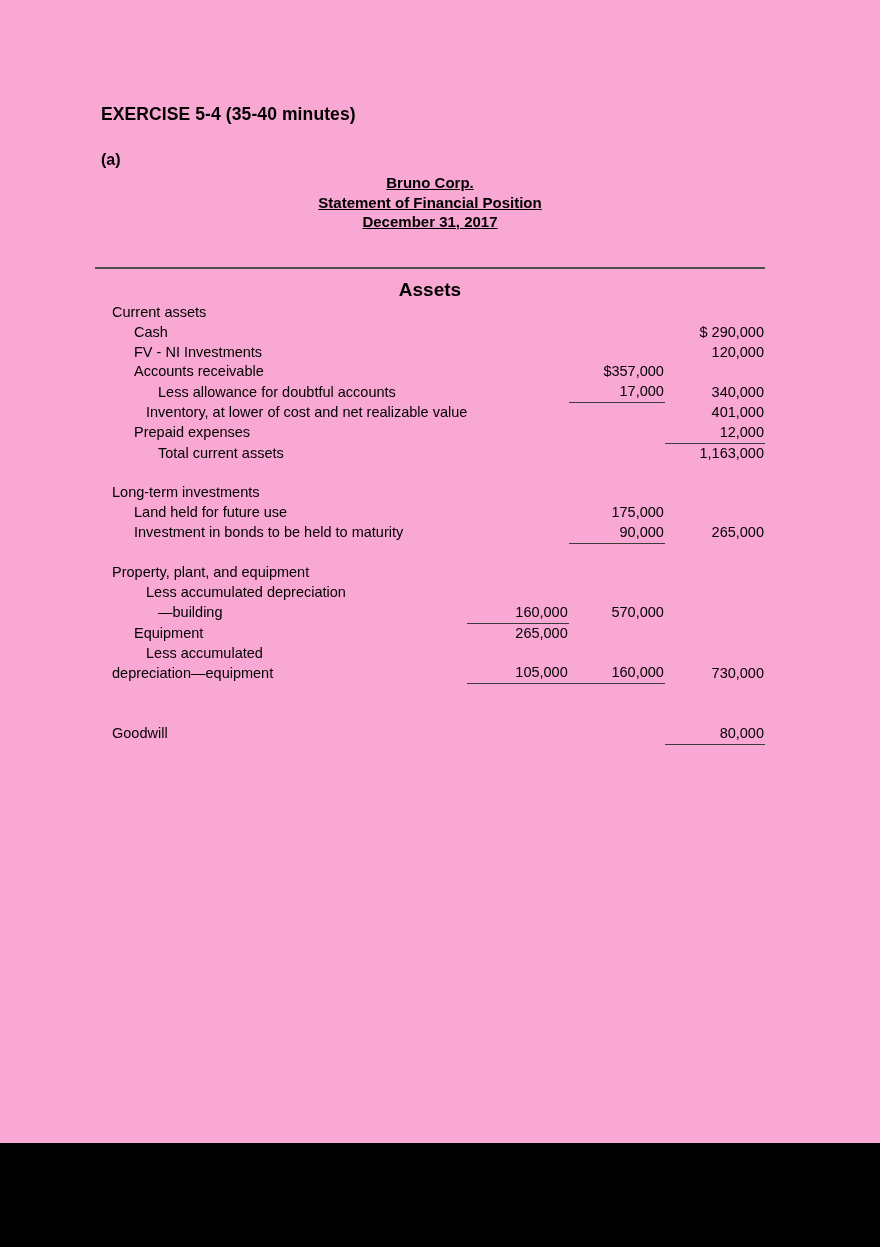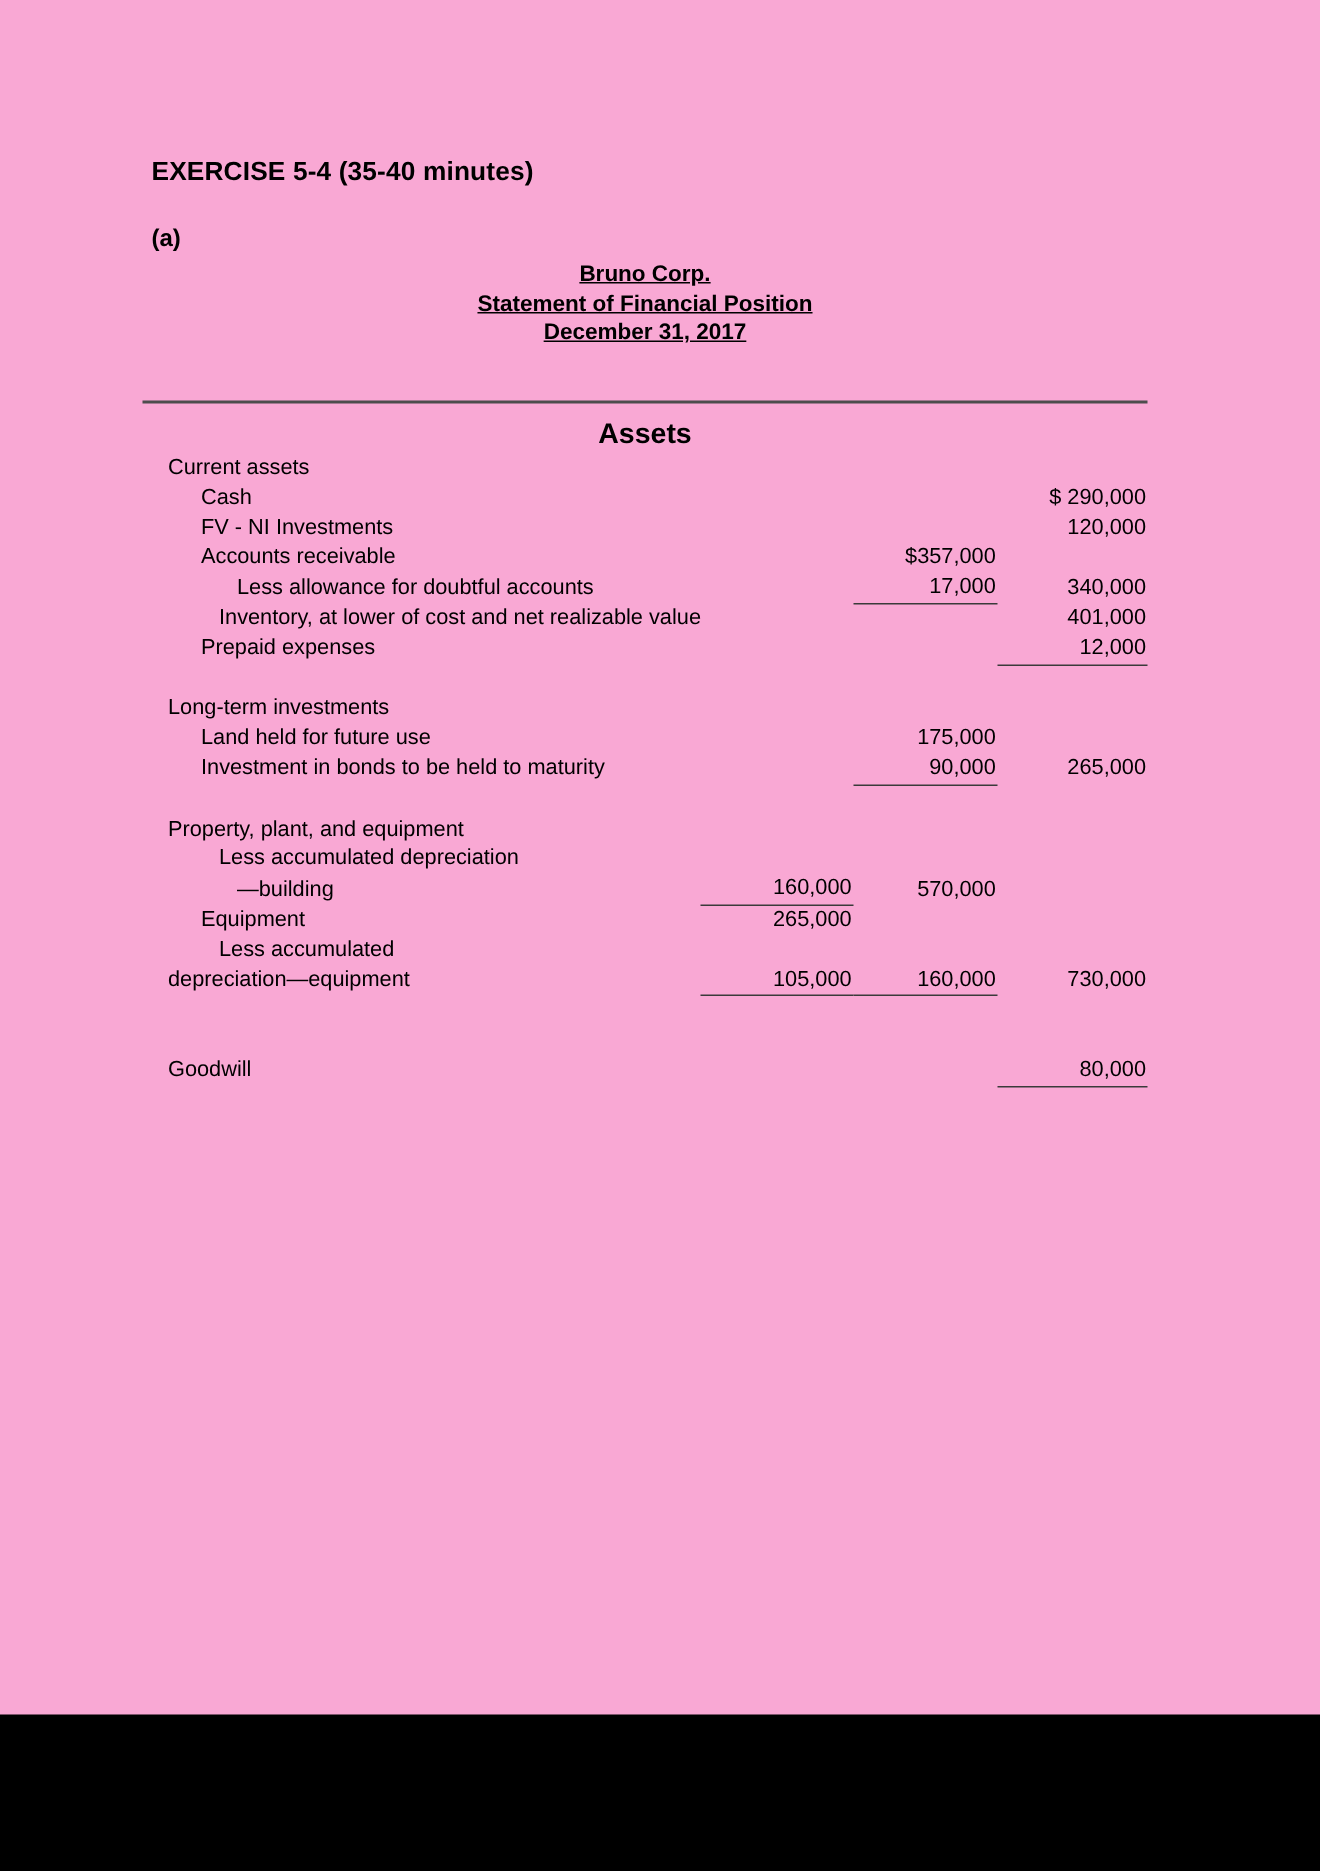--- a/index.html
+++ b/index.html
@@ -198,20 +198,26 @@
           <td class="num"></td>
           <td class="num"></td>
           <td class="num">401,000</td>
         </tr>
         <tr>
           <td class="label i1">Prepaid expenses</td>
           <td class="num"></td>
           <td class="num"></td>
           <td class="num uline">12,000</td>
         </tr>
+        <tr>
+          <td class="label i3">Total current assets</td>
+          <td class="num"></td>
+          <td class="num"></td>
+          <td class="num">1,163,000</td>
+        </tr>
 
         <tr class="spacer">
             <td colspan="4"></td>
           </tr>
 
         <tr>
           <td class="label i0">Long-term investments</td>
           <td class="num"></td>
           <td class="num"></td>
           <td class="num"></td>

